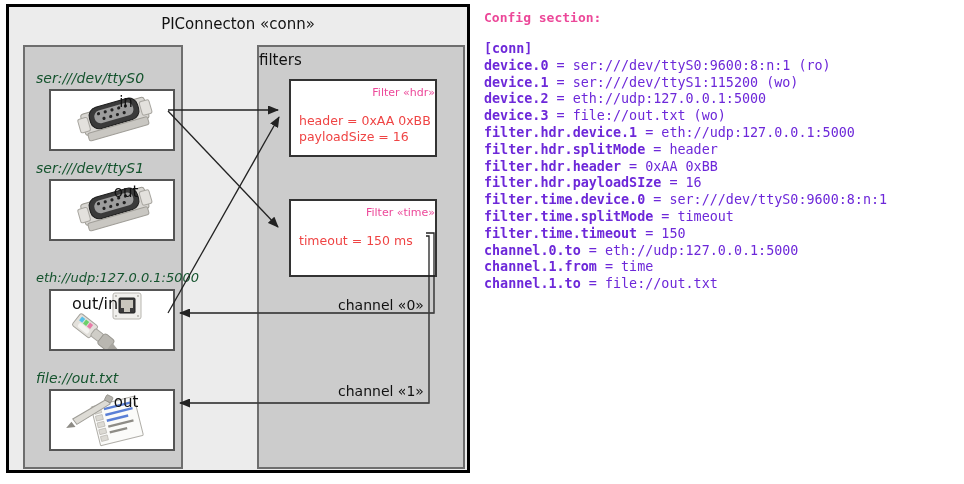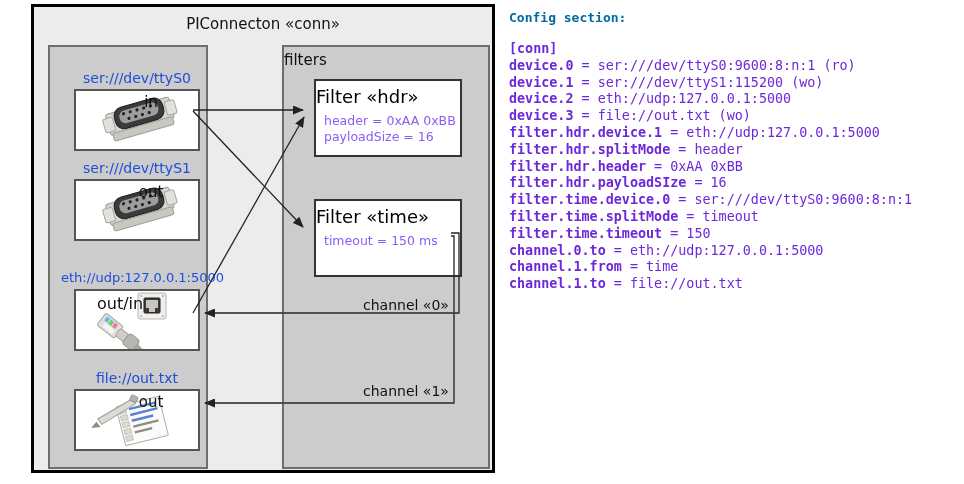--- a/index.html
+++ b/index.html
@@ -1,73 +1,73 @@
 <!DOCTYPE html>
 <html><head>
 <meta charset="utf-8">
 <style>
   html,body{margin:0;padding:0;background:#fff;}
   body{width:964px;height:484px;overflow:hidden;
        font-family:"DejaVu Sans","Liberation Sans",sans-serif;}
-  #root{position:relative;width:936px;height:484px;margin-left:25px;}
+  #root{position:relative;width:936px;height:484px;}
 
   
   .outer-frame{position:absolute;left:6px;top:4px;width:464px;height:469px;
       background:#ececec;border:3px solid #000;box-sizing:border-box;}
   .outer-title{position:absolute;left:0;top:8px;width:100%;text-align:center;
       font-size:15px;color:#111;}
 
   
   .group{position:absolute;background:#cccccc;border:2px solid #6e6e6e;
       box-sizing:border-box;}
   .group-title{position:absolute;left:0;top:4px;width:100%;text-align:left;
       font-size:15px;color:#111;}
 
   #devices-group{left:14px;top:38px;width:160px;height:424px;}
   #filters-group{left:248px;top:38px;width:208px;height:424px;}
 
   
   .device{position:absolute;width:152px;}
-  .device .caption{font-size:14px;color:#1d4ed8;text-align:center;line-height:18px;
-      white-space:nowrap;}
+  .device .caption{font-size:14px;color:#14532d;line-height:18px;
+      white-space:nowrap;font-style:italic;}
   .device .card{position:relative;margin:2px auto 0;width:126px;height:62px;
       background:#fff;border:2px solid #555;box-sizing:border-box;overflow:hidden;}
   .device .card .lbl{position:absolute;top:2px;left:0;width:100%;text-align:center;
       font-size:15px;color:#111;z-index:3;padding-left:14px;}
   #dev-eth .card .lbl{text-align:left;left:7px;width:auto;top:3px;font-size:16px;}
 
   #dev-ttys0{left:11px;top:22px;}
   #dev-ttys1{left:11px;top:112px;}
   #dev-eth{left:11px;top:222px;}
   #dev-file{left:11px;top:322px;}
   #dev-eth .caption{font-size:13px;}
 
   
   .filter-card{position:absolute;background:#fff;border:2px solid #333;
       box-sizing:border-box;}
   #filter-hdr{left:30px;top:32px;width:148px;height:78px;}
   #filter-time{left:30px;top:152px;width:148px;height:78px;}
-  .filter-card .ftitle{position:absolute;top:5px;left:0;width:100%;text-align:left;
-      font-size:18px;color:#000000;}
+  .filter-card .ftitle{position:absolute;top:5px;left:0;width:100%;text-align:right;
+      font-size:11px;color:#ec4899;}
   .filter-card .fprops{position:absolute;top:32px;left:8px;font-size:12.5px;
-      color:#8b5cf6;line-height:16px;}
+      color:#ef4444;line-height:16px;}
 
   
   .chan-label{position:absolute;font-size:14px;color:#111;white-space:nowrap;}
   #chan0-label{left:329px;top:290px;}
   #chan1-label{left:329px;top:376px;}
 
   
   #wires{position:absolute;left:0;top:0;width:964px;height:484px;
       pointer-events:none;}
 
   
   #config{position:absolute;left:484px;top:6px;width:476px;}
   #config .cfg-head{font-family:"DejaVu Sans Mono","Liberation Mono",monospace;
-      font-size:13px;font-weight:bold;color:#0369a1;margin:4px 0 16px 0;}
+      font-size:13px;font-weight:bold;color:#ec4899;margin:4px 0 16px 0;}
   #config .cfg-line{font-family:"DejaVu Sans Mono","Liberation Mono",monospace;
       font-size:13.4px;color:#6d28d9;line-height:16.8px;white-space:pre;}
   #config .cfg-line b{font-weight:bold;}
 </style>
 </head>
 <body>
 
 <div id="root">
 
   <div class="outer-frame">

